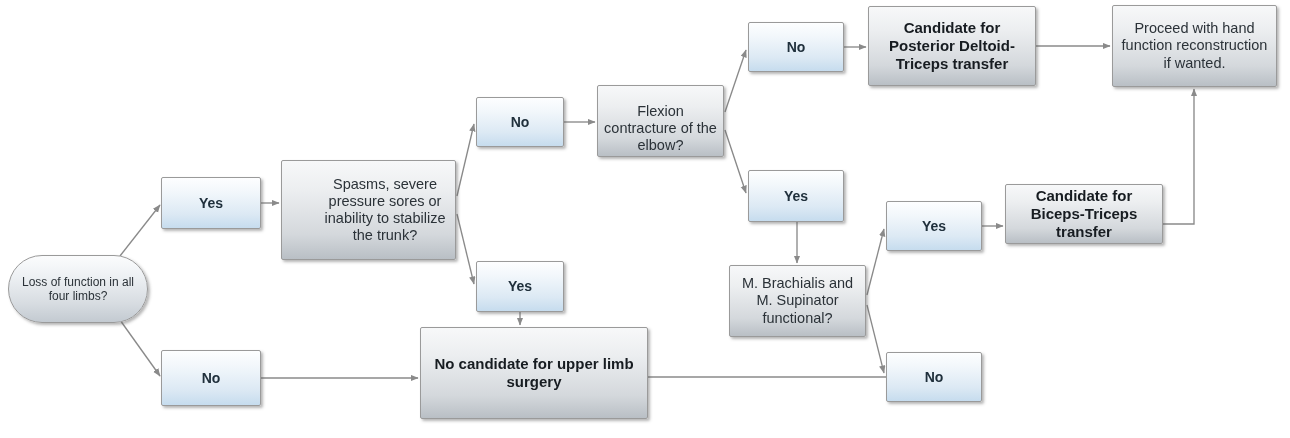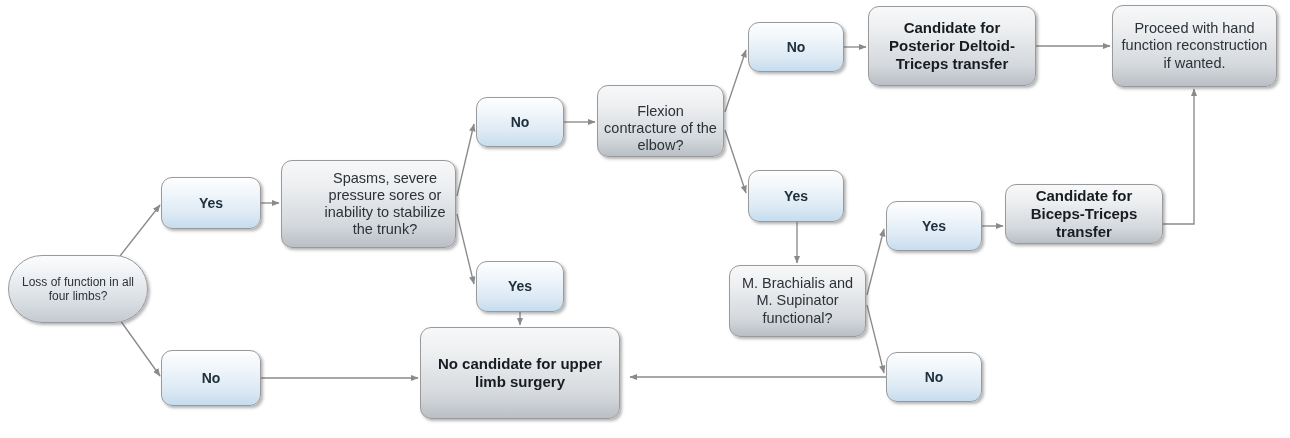--- a/index.html
+++ b/index.html
@@ -16,21 +16,21 @@
     overflow: hidden;
   }
   .node {
     position: absolute;
     box-sizing: border-box;
     display: flex;
     align-items: center;
     justify-content: center;
     text-align: center;
     border: 1px solid #9a9a9a;
-    border-radius: 11px;
+    border-radius: 2px;
     color: #1f2a33;
     line-height: 1.18;
     padding: 2px 4px;
     box-shadow: 2px 2px 3px rgba(90,90,90,0.45);
   }
   
   .node.blue {
     background: linear-gradient(to bottom, #fdfeff 0%, #f2f7fb 28%, #dce9f4 72%, #c6dcee 100%);
     font-weight: bold;
     font-size: 14px;
@@ -96,21 +96,21 @@
   </div>
 
   <div class="node blue" style="left:161px; top:177px; width:100px; height:52px;">
     <span class="txt">Yes</span>
   </div>
 
   <div class="node blue" style="left:161px; top:350px; width:100px; height:56px;">
     <span class="txt">No</span>
   </div>
 
-  <div class="node grey" style="left:281px; top:160px; width:175px; height:88px;padding-left:37px;">
+  <div class="node grey" style="left:281px; top:160px; width:175px; height:100px;padding-left:37px;">
     <span class="txt">Spasms, severe pressure sores or inability to stabilize the trunk?</span>
   </div>
 
   <div class="node blue" style="left:476px; top:97px; width:88px; height:50px;">
     <span class="txt">No</span>
   </div>
 
   <div class="node blue" style="left:476px; top:261px; width:88px; height:51px;">
     <span class="txt">Yes</span>
   </div>
@@ -144,17 +144,17 @@
   </div>
 
   <div class="node blue" style="left:886px; top:352px; width:96px; height:50px;">
     <span class="txt">No</span>
   </div>
 
   <div class="node greybold" style="left:1005px; top:184px; width:158px; height:60px;">
     <span class="txt">Candidate for Biceps-Triceps transfer</span>
   </div>
 
-  <div class="node greybold" style="left:420px; top:327px; width:200px; height:92px;">
+  <div class="node greybold" style="left:420px; top:327px; width:228px; height:92px;">
     <span class="txt">No candidate for upper limb surgery</span>
   </div>
 
 </div>
 
 </body></html>

